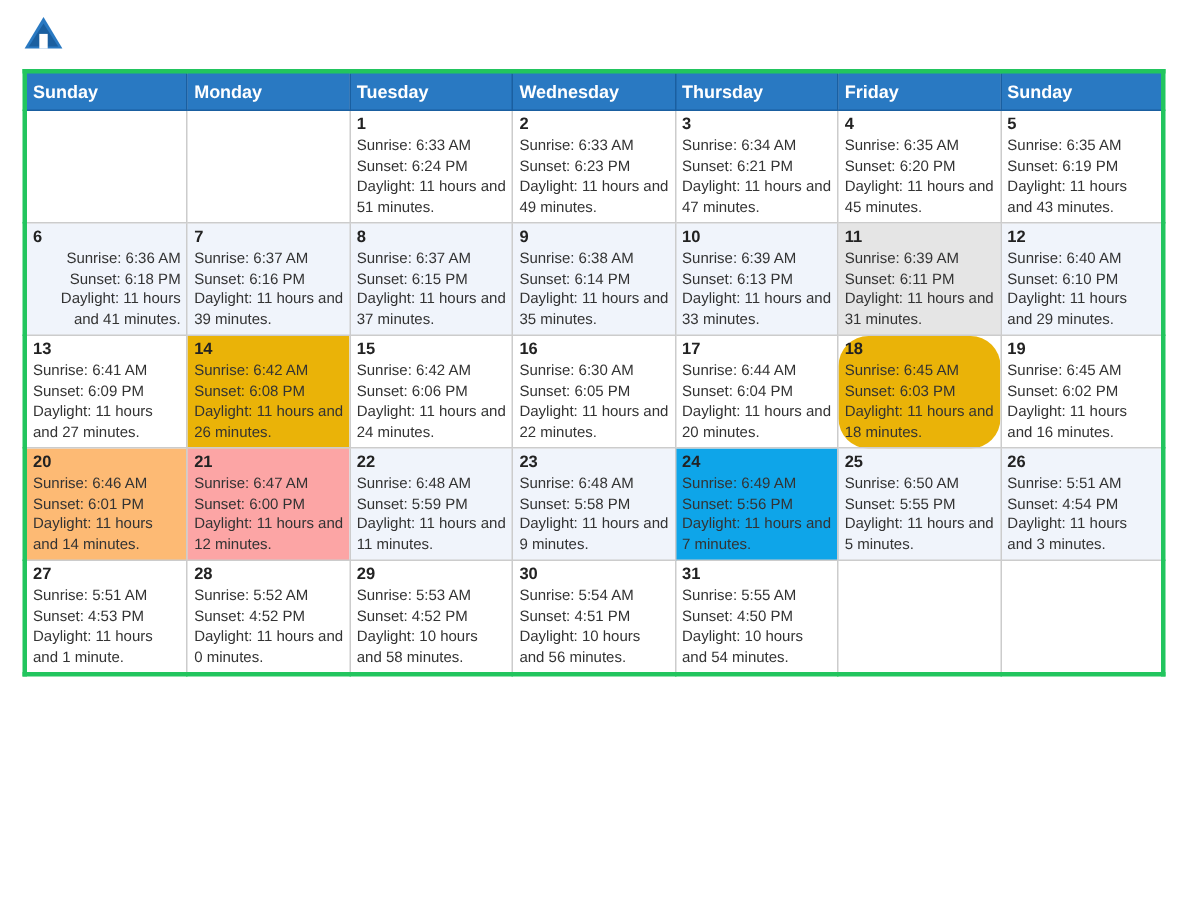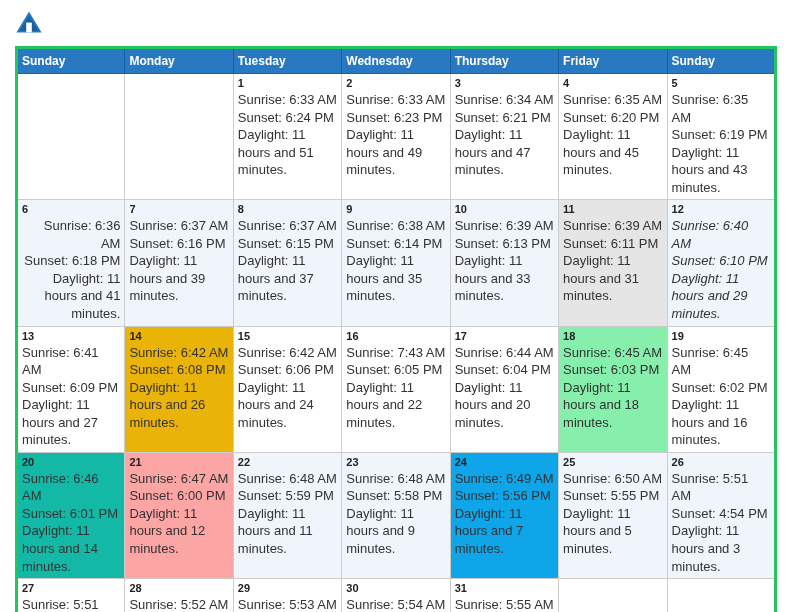--- a/index.html
+++ b/index.html
@@ -84,21 +84,21 @@
       background: #fff;
     }
     .day-num {
       font-size: 11px;
       font-weight: bold;
       color: #222;
       display: block;
       margin-bottom: 2px;
     }
     .cell-info {
-      font-size: 13px;
+      font-size: 10px;
       color: #333;
       line-height: 1.35;
     }
     .empty-cell {
       background: #fff !important;
     }
   </style>
 </head>
 <body>
 
@@ -200,21 +200,21 @@
 Daylight: 11 hours and 33 minutes.</div>
           </td>
           <td style="background: #e5e5e5;">
             <span class="day-num">11</span>
             <div class="cell-info" style="white-space: pre-line;">Sunrise: 6:39 AM
 Sunset: 6:11 PM
 Daylight: 11 hours and 31 minutes.</div>
           </td>
           <td style="background: rgb(240, 244, 251);">
             <span class="day-num">12</span>
-            <div class="cell-info" style="white-space: pre-line; font-style: italic;">Sunrise: 6:40 AM
+            <div class="cell-info" style="white-space: pre-line;">Sunrise: 6:40 AM
 Sunset: 6:10 PM
 Daylight: 11 hours and 29 minutes.</div>
           </td>
         </tr>
         <tr>
           <td style="background: rgb(255, 255, 255); margin-left: 11px;">
             <span class="day-num">13</span>
             <div class="cell-info" style="white-space: pre-line;">Sunrise: 6:41 AM
 Sunset: 6:09 PM
 Daylight: 11 hours and 27 minutes.</div>
@@ -226,45 +226,45 @@
 Daylight: 11 hours and 26 minutes.</div>
           </td>
           <td style="background: rgb(255, 255, 255);">
             <span class="day-num">15</span>
             <div class="cell-info" style="white-space: pre-line;">Sunrise: 6:42 AM
 Sunset: 6:06 PM
 Daylight: 11 hours and 24 minutes.</div>
           </td>
           <td style="background: rgb(255, 255, 255);">
             <span class="day-num">16</span>
-            <div class="cell-info" style="white-space: pre-line;">Sunrise: 7:43 AM
+            <div class="cell-info" style="white-space: pre-line;">Sunrise: 6:30 AM
 Sunset: 6:05 PM
 Daylight: 11 hours and 22 minutes.</div>
           </td>
           <td style="background: rgb(255, 255, 255);">
             <span class="day-num">17</span>
             <div class="cell-info" style="white-space: pre-line;">Sunrise: 6:44 AM
 Sunset: 6:04 PM
 Daylight: 11 hours and 20 minutes.</div>
           </td>
-          <td style="background: #86efac;">
+          <td style="background: #eab308; border-radius: 20px;">
             <span class="day-num">18</span>
             <div class="cell-info" style="white-space: pre-line;">Sunrise: 6:45 AM
 Sunset: 6:03 PM
 Daylight: 11 hours and 18 minutes.</div>
           </td>
           <td style="background: rgb(255, 255, 255);">
             <span class="day-num">19</span>
             <div class="cell-info" style="white-space: pre-line;">Sunrise: 6:45 AM
 Sunset: 6:02 PM
 Daylight: 11 hours and 16 minutes.</div>
           </td>
         </tr>
         <tr>
-          <td style="background: #14b8a6; margin-left: 48px;">
+          <td style="background: #fdba74; margin-left: 48px;">
             <span class="day-num">20</span>
             <div class="cell-info" style="white-space: pre-line;">Sunrise: 6:46 AM
 Sunset: 6:01 PM
 Daylight: 11 hours and 14 minutes.</div>
           </td>
           <td style="background: #fca5a5;">
             <span class="day-num">21</span>
             <div class="cell-info" style="white-space: pre-line;">Sunrise: 6:47 AM
 Sunset: 6:00 PM
 Daylight: 11 hours and 12 minutes.</div>

